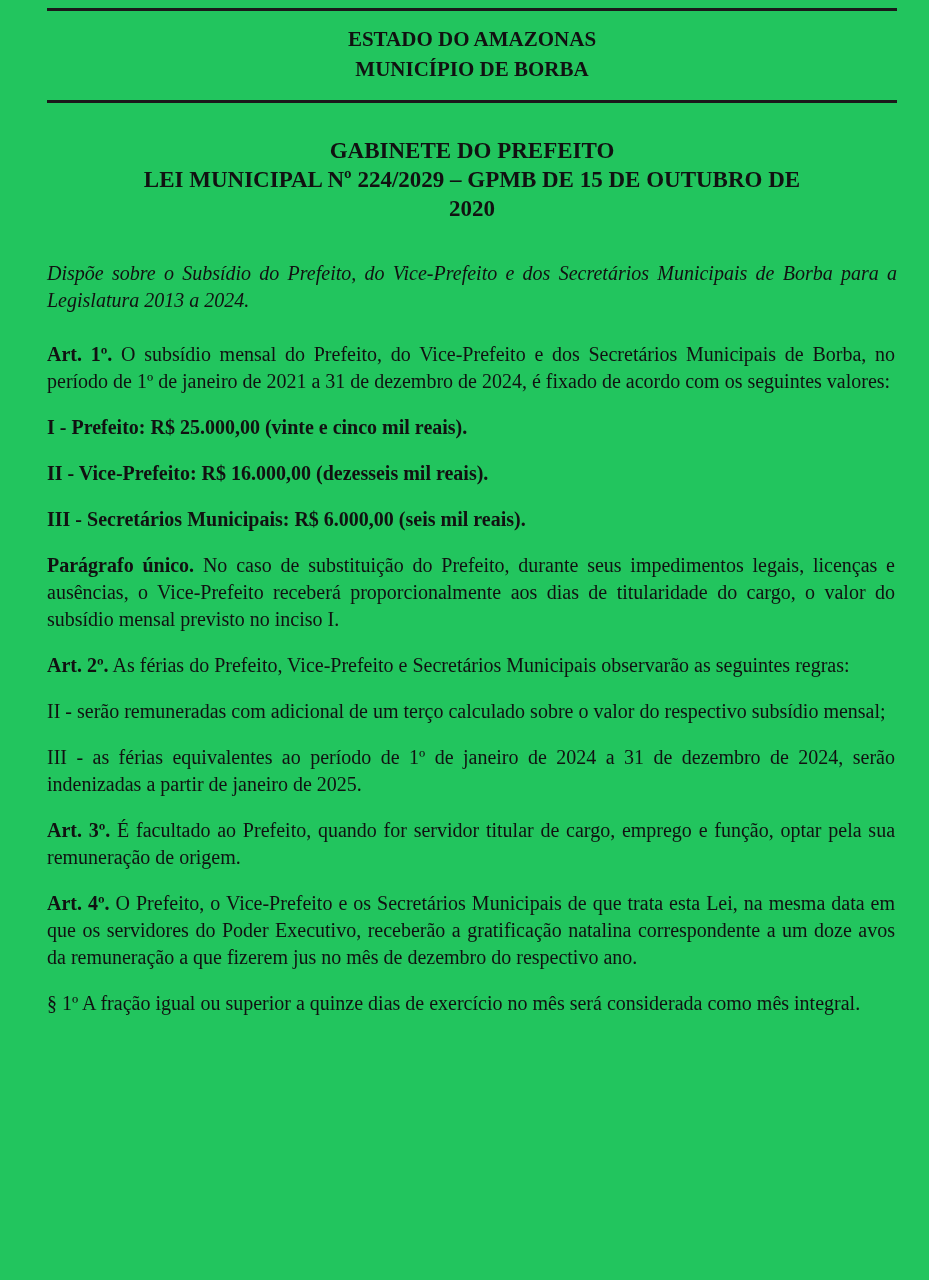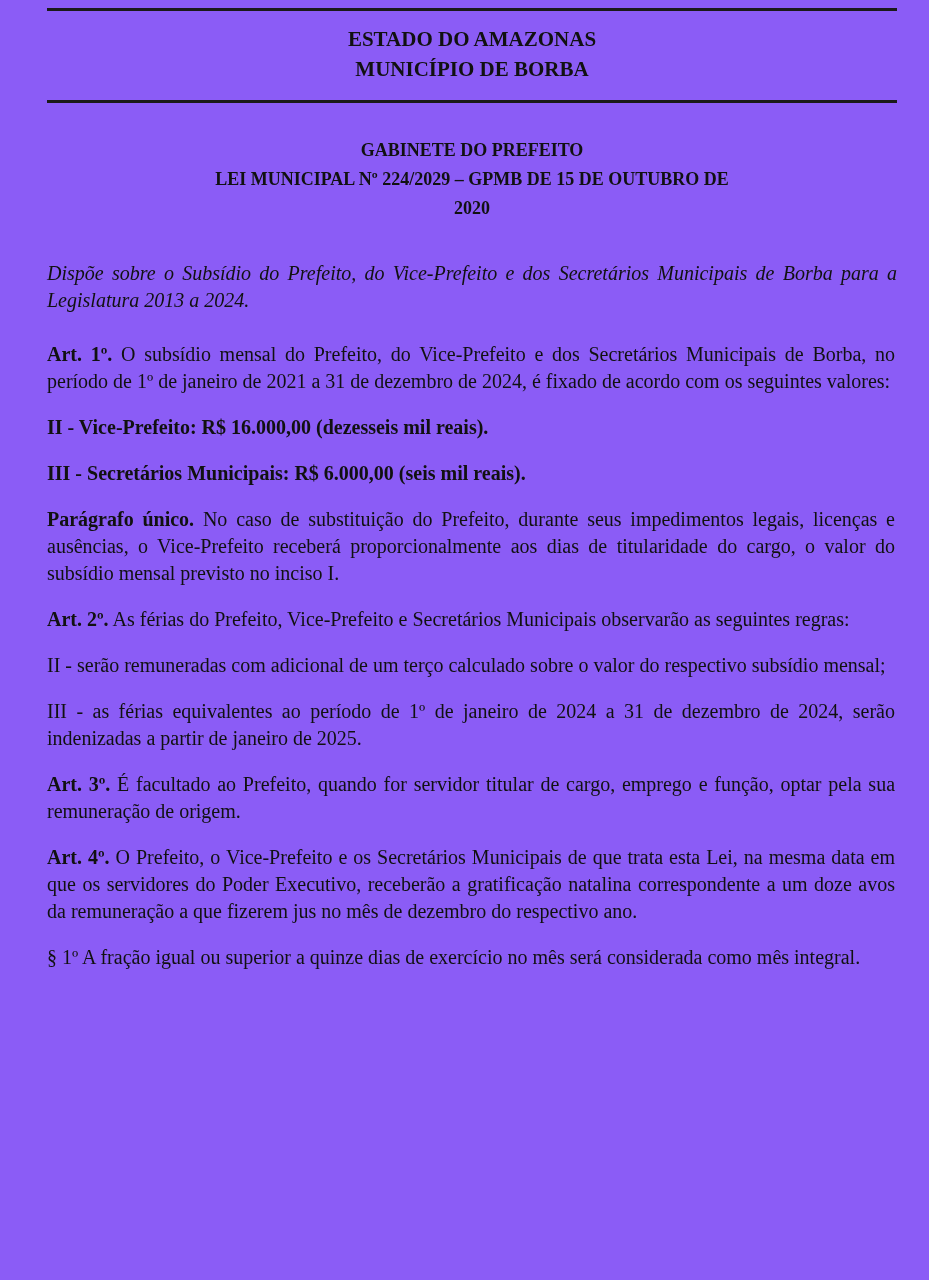--- a/index.html
+++ b/index.html
@@ -4,21 +4,21 @@
 <style>
   html, body {
     margin: 0;
     padding: 0;
     background: #ffffff;
   }
   .page {
     position: relative;
     width: 929px;
     height: 1280px;
-    background: #8b5cf6;
+    background: #22c55e;
     overflow: hidden;
     font-family: "Liberation Serif", serif;
     color: #111111;
   }
   .content {
     position: absolute;
     left: 47px;
     top: 0;
     width: 850px;
   }
@@ -34,21 +34,21 @@
     margin-top: 13px;
     text-align: center;
     font-weight: bold;
     font-size: 21px;
     line-height: 30px;
   }
   .doc-title {
     margin-top: 33px;
     text-align: center;
     font-weight: bold;
-    font-size: 18px;
+    font-size: 23px;
     line-height: 29px;
   }
   .ementa {
     margin: 37px 0 27px 0;
     font-style: italic;
     font-size: 20px;
     line-height: 27px;
     text-align: justify;
   }
   .para {
@@ -78,20 +78,21 @@
       <div>GABINETE DO PREFEITO</div>
       <div>LEI MUNICIPAL Nº 224/2029 – GPMB DE 15 DE OUTUBRO DE</div>
       <div>2020</div>
     </div>
 
     <p class="ementa">Dispõe sobre o Subsídio do Prefeito, do Vice-Prefeito e dos Secretários Municipais de Borba para a Legislatura 2013 a 2024.</p>
 
     <p class="para"><span class="bold">Art. 1º.</span>
       <span>O subsídio mensal do Prefeito, do Vice-Prefeito e dos Secretários Municipais de Borba, no período de 1º de janeiro de 2021 a 31 de dezembro de 2024, é fixado de acordo com os seguintes valores:</span></p>
 
+    <p class="para bold"><span>I - Prefeito: R$ 25.000,00 (vinte e cinco mil reais).</span></p>
 
     <p class="para bold"><span>II - Vice-Prefeito: R$ 16.000,00 (dezesseis mil reais).</span></p>
 
     <p class="para bold"><span>III - Secretários Municipais: R$ 6.000,00 (seis mil reais).</span></p>
 
     <p class="para"><span class="bold">Parágrafo único.</span>
       <span>No caso de substituição do Prefeito, durante seus impedimentos legais, licenças e ausências, o Vice-Prefeito receberá proporcionalmente aos dias de titularidade do cargo, o valor do subsídio mensal previsto no inciso I.</span></p>
 
     <p class="para"><span class="bold">Art. 2º.</span>
       <span>As férias do Prefeito, Vice-Prefeito e Secretários Municipais observarão as seguintes regras:</span></p>

